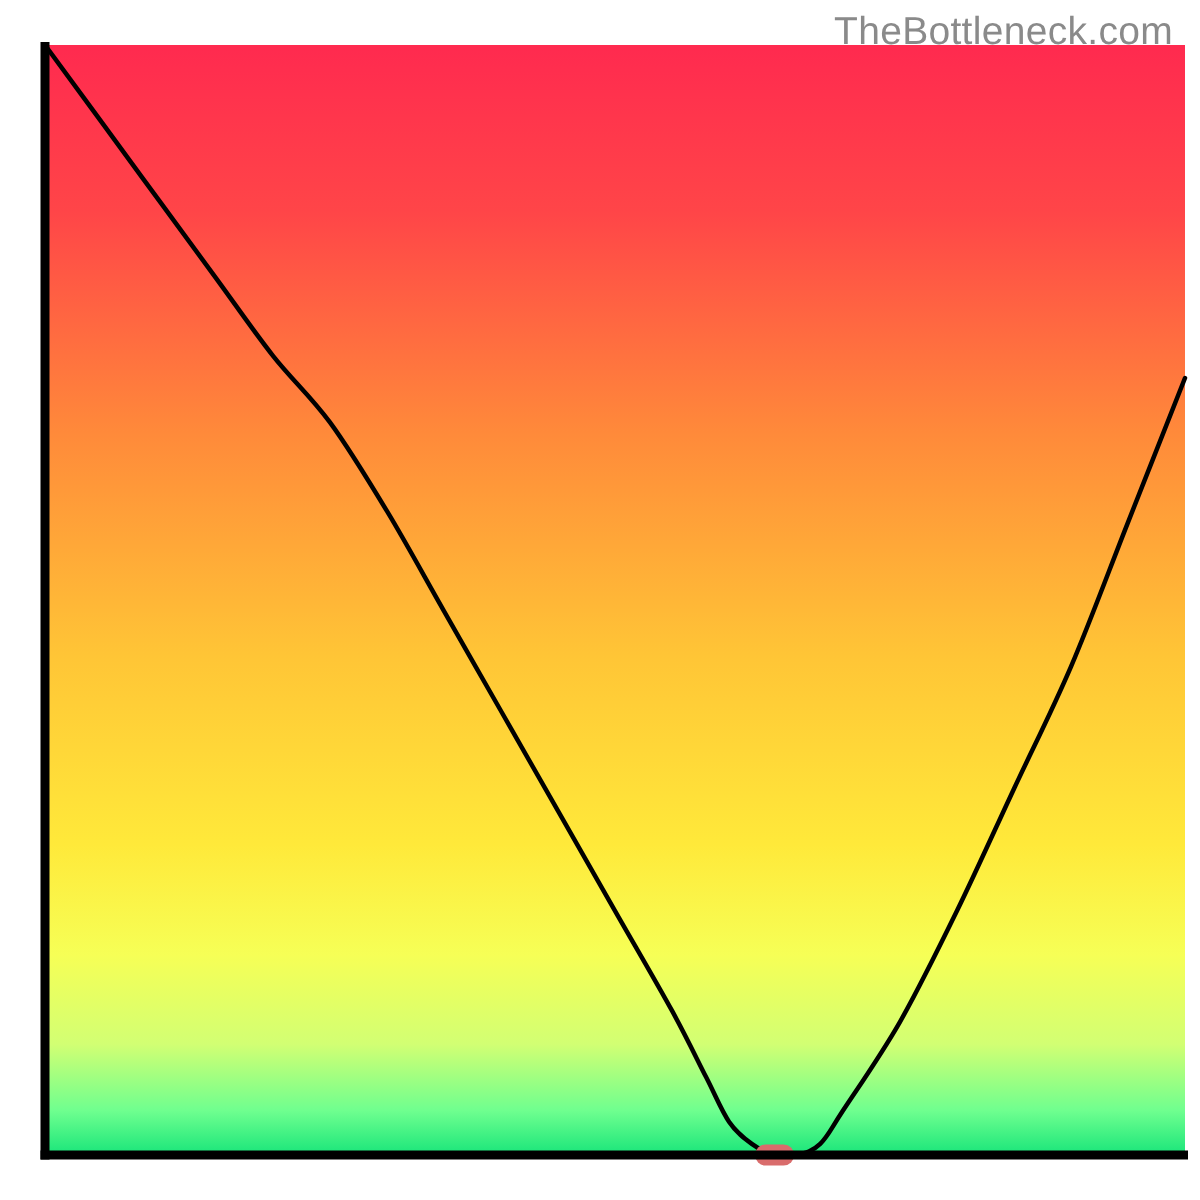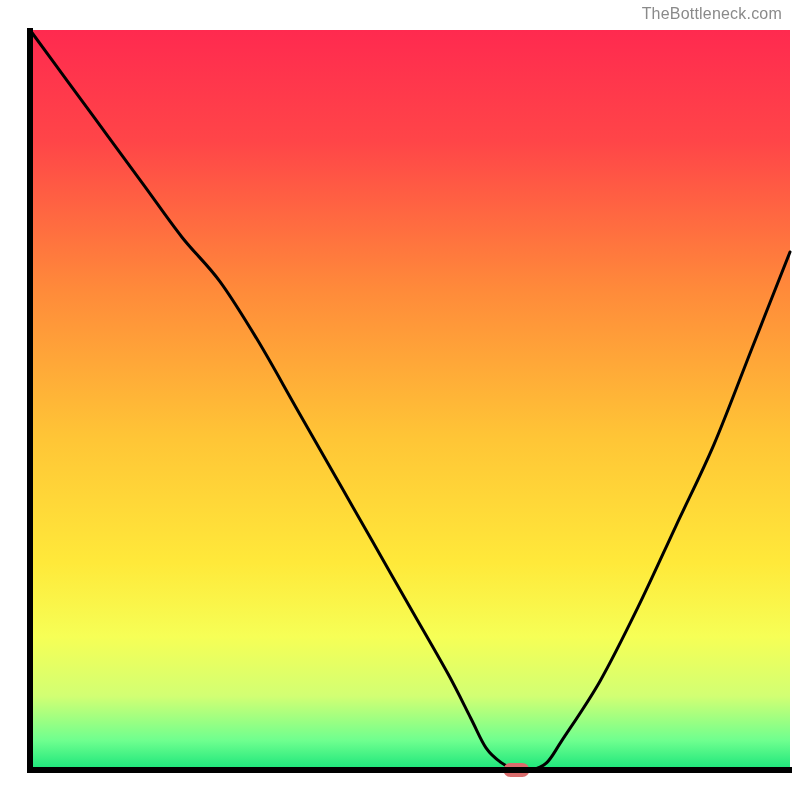--- a/index.html
+++ b/index.html
@@ -12,21 +12,21 @@
   }
   .container {
     position: relative;
     width: 800px;
     height: 800px;
   }
   .watermark {
     position: absolute;
     top: 5px;
     right: 18px;
-    font-size: 16px;
+    font-size: 26px;
     color: #8a8a8a;
     font-weight: 500;
     letter-spacing: 0.2px;
   }
   svg {
     display: block;
     position: absolute;
     top: 0;
     left: 0;
   }

